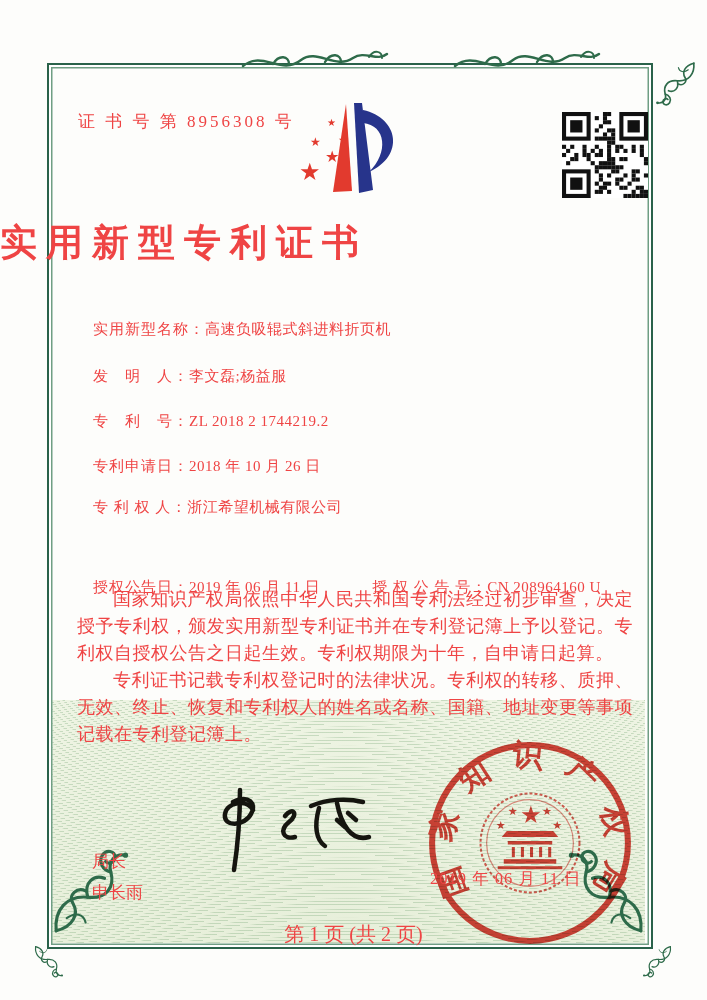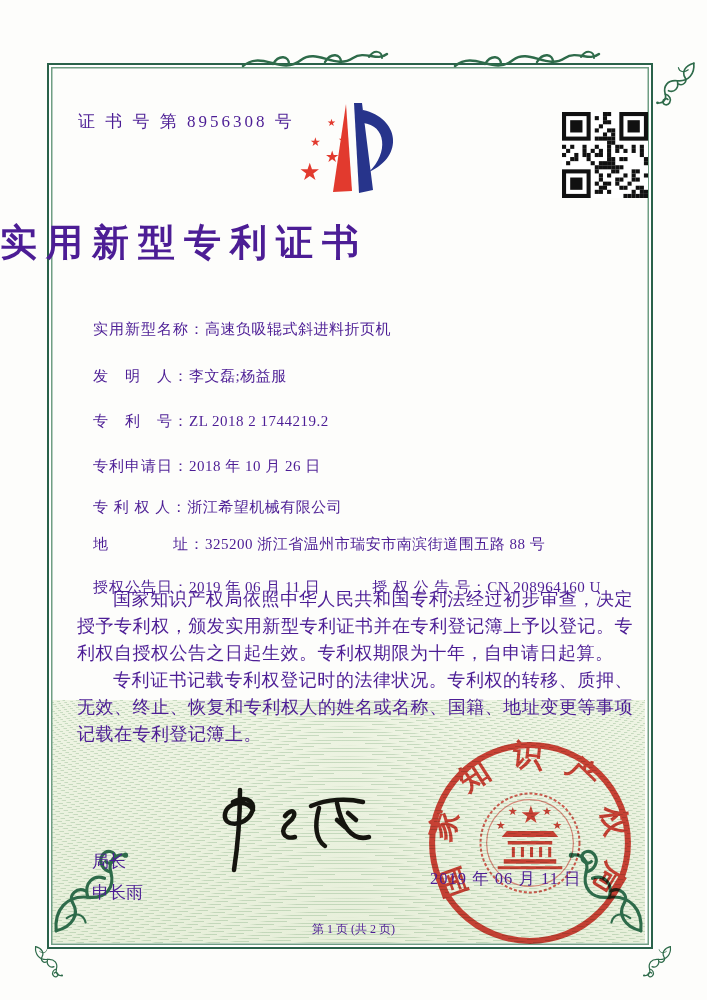--- a/index.html
+++ b/index.html
@@ -1,20 +1,20 @@
 <!DOCTYPE html>
 <html><head>
 <meta charset="utf-8">
 <style>
   html,body{margin:0;padding:0;background:#9a9a9a;}
   .page{
     position:relative; width:707px; height:1000px; margin:0 auto;
     background:#fdfdfb; overflow:hidden;
     font-family:"Liberation Serif","DejaVu Serif",serif;
-    color:#4c1d95;
+    color:#ef4444;
     box-shadow:0 0 6px rgba(0,0,0,.4);
   }
   
   .frame{
     position:absolute; left:47px; top:63px; width:602px; height:882px;
     border:2.5px solid #2a624a;
     box-shadow: inset 0 0 0 2px #ffffff, inset 0 0 0 3.5px #6f9e83;
     z-index:1; pointer-events:none;
   }
   
@@ -40,21 +40,21 @@
   .paras{position:absolute; left:77px; top:586px; width:556px; z-index:2;}
   .paras p{
     margin:0; font-size:18px; line-height:27px; text-indent:2em;
     text-align:justify; letter-spacing:.5px;
   }
   .signer{position:absolute; left:92px; top:846px; z-index:3; font-size:17px; line-height:31px;
     font-family:"Liberation Sans","DejaVu Sans",sans-serif;}
   .signature{position:absolute; left:195px; top:786px; z-index:3;}
   .seal{position:absolute; left:423px; top:736px; z-index:3; mix-blend-mode:multiply; opacity:.92;}
   .sealdate{position:absolute; left:430px; top:868px; z-index:4; font-size:16.5px; letter-spacing:1px; white-space:pre;}
-  .footer{position:absolute; left:0; top:921px; width:100%; text-align:center; font-size:12px; z-index:2; white-space:pre;}
+  .footer{position:absolute; left:0; top:921px; width:100%; text-align:center; font-size:20px; z-index:2; white-space:pre;}
   .decor{position:absolute; left:0; top:0; width:707px; height:1000px; z-index:2; pointer-events:none;}
 </style>
 </head>
 <body>
 
 <div class="page">
 
   <div class="guilloche"></div>
   <div class="frame"></div>
 
@@ -205,23 +205,20 @@
   </div>
   <div class="row" style="top:395px">
     <span class="lbl">专　利　号：</span><span class="val">ZL 2018 2 1744219.2</span>
   </div>
   <div class="row" style="top:440px">
     <span class="lbl">专利申请日：</span><span class="val">2018 年 10 月 26 日</span>
   </div>
   <div class="row" style="top:481px">
     <span class="lbl">专 利 权 人：</span><span class="val">浙江希望机械有限公司</span>
   </div>
-  <div class="row" style="top:518px">
-    <span class="lbl">地　　　　址：</span><span class="val">325200 浙江省温州市瑞安市南滨街道围五路 88 号</span>
-  </div>
   <div class="row" style="top:561px">
     <span class="lbl">授权公告日：</span><span class="val">2019 年 06 月 11 日</span><span class="pair2"><span class="lbl">授 权 公 告 号：</span><span class="val">CN 208964160 U</span></span>
   </div>
 
   <div class="paras">
     <p>国家知识产权局依照中华人民共和国专利法经过初步审查，决定授予专利权，颁发实用新型专利证书并在专利登记簿上予以登记。专利权自授权公告之日起生效。专利权期限为十年，自申请日起算。</p>
     <p>专利证书记载专利权登记时的法律状况。专利权的转移、质押、无效、终止、恢复和专利权人的姓名或名称、国籍、地址变更等事项记载在专利登记簿上。</p>
   </div>
 
   <div class="signer">

